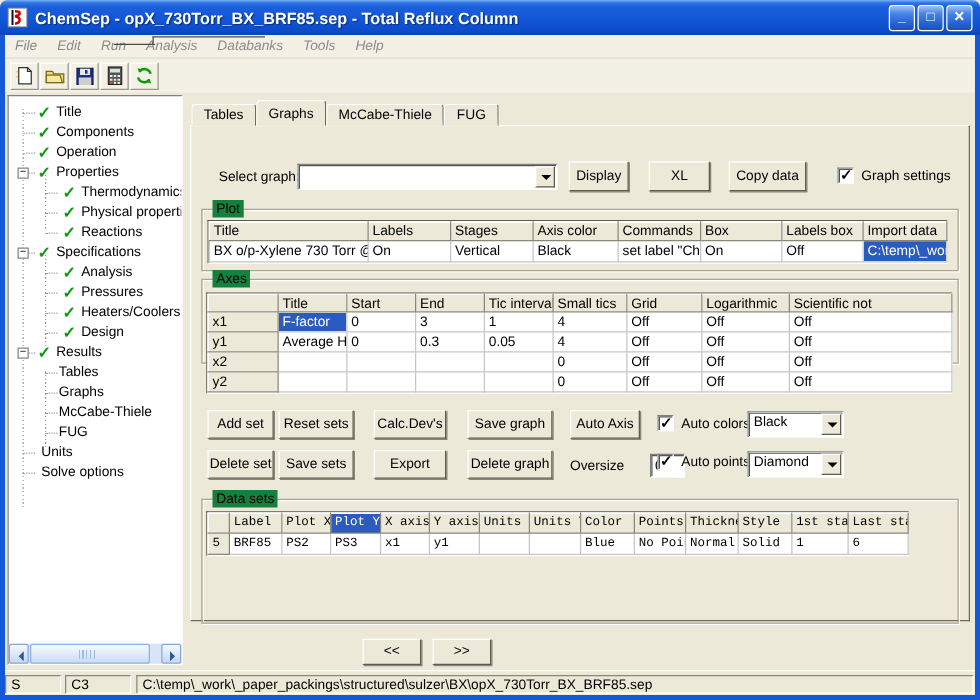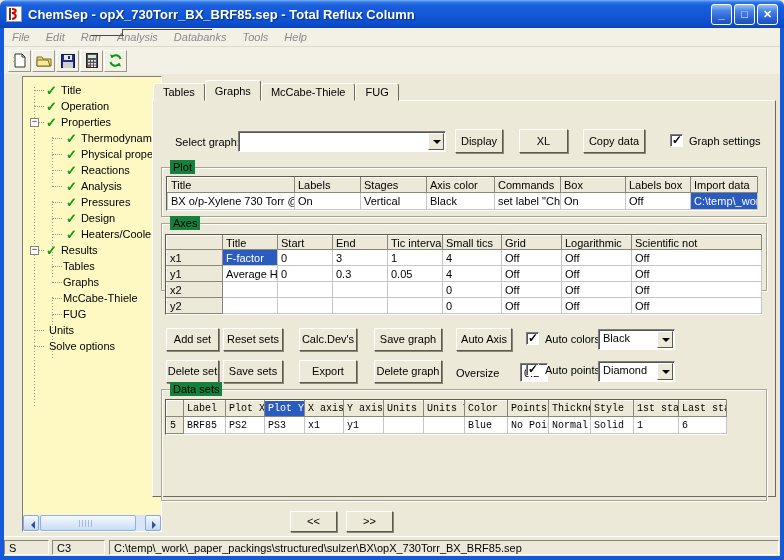--- a/index.html
+++ b/index.html
@@ -26,22 +26,22 @@
   .glitch-a { position:absolute; left:118px; top:1px; width:90px; height:6px;
     border-top:1px solid #4a4a4a; border-left:1px solid #4a4a4a; }
   .glitch-b { position:absolute; left:87px; top:7px; width:33px; border-top:1px solid #4a4a4a; }
 
   .toolbar { position:absolute; left:4px; right:4px; top:47px; height:27px;
     background:#F3F1E5; display:flex; align-items:center; gap:1px; padding-left:4px; }
   .tool-btn { width:23px; height:22px; background:#F3F1E5; border:1px solid;
     border-color:#fff #9a978a #9a978a #fff; display:flex; align-items:center; justify-content:center; }
 
   
-  .tree-panel { position:absolute; left:22px; top:76px; width:140px; height:456px;
-    background:#fef9c3; border:1px solid; border-color:#7f7f7f #fff #fff #7f7f7f; }
+  .tree-panel { position:absolute; left:6px; top:76px; width:140px; height:456px;
+    background:#ffffff; border:1px solid; border-color:#7f7f7f #fff #fff #7f7f7f; }
   .tree-view { position:absolute; left:0; top:0; right:0; bottom:16px; overflow:hidden; padding-top:5px; }
   .t-row { position:relative; height:16px; line-height:16px; white-space:nowrap; }
   .t-row::before { content:""; position:absolute; top:8px; width:10px; border-top:1px dotted #9a9a9a; }
   .l0::before { left:11px; } .l1::before { left:29px; }
   .l0 { padding-left:23px; } .l0.nocheck { padding-left:26px; }
   .l1 { padding-left:43px; } .l1.nocheck { padding-left:40px; }
   .expander { position:absolute; left:7px; top:4px; width:9px; height:9px; background:#fff;
     border:1px solid #848484; line-height:7px; font-size:9px; text-align:center; z-index:2; }
   .expander::after { content:"−"; position:relative; top:-1px; }
   .check-icon { color:#0f9a0f; font-weight:bold; font-size:13px; margin-right:4px; vertical-align:-1px; }
@@ -188,29 +188,31 @@
 </div>
 
 <div class="tree-panel">
   <div class="tree-view">
     <div class="guide" style="left:11px; top:10px; height:320px;"></div>
     <div class="guide" style="left:29px; top:60px; height:46px;"></div>
     <div class="guide" style="left:29px; top:124px; height:78px;"></div>
     <div class="guide" style="left:29px; top:220px; height:62px;"></div>
 
     <div class="t-row l0"><span class="check-icon">✓</span><span>Title</span></div>
+    <div class="t-row l0"><span class="check-icon">✓</span><span>Components</span></div>
     <div class="t-row l0"><span class="check-icon">✓</span><span>Operation</span></div>
     <div class="t-row l0"><span class="expander"></span><span class="check-icon">✓</span><span>Properties</span></div>
     <div class="t-row l1"><span class="check-icon">✓</span><span>Thermodynamics</span></div>
     <div class="t-row l1"><span class="check-icon">✓</span><span>Physical properties</span></div>
     <div class="t-row l1"><span class="check-icon">✓</span><span>Reactions</span></div>
+    <div class="t-row l0"><span class="expander"></span><span class="check-icon">✓</span><span>Specifications</span></div>
     <div class="t-row l1"><span class="check-icon">✓</span><span>Analysis</span></div>
     <div class="t-row l1"><span class="check-icon">✓</span><span>Pressures</span></div>
+    <div class="t-row l1"><span class="check-icon">✓</span><span>Heaters/Coolers</span></div>
     <div class="t-row l1"><span class="check-icon">✓</span><span>Design</span></div>
-    <div class="t-row l1"><span class="check-icon">✓</span><span>Heaters/Coolers</span></div>
     <div class="t-row l0"><span class="expander"></span><span class="check-icon">✓</span><span>Results</span></div>
     <div class="t-row l1 nocheck"><span>Tables</span></div>
     <div class="t-row l1 nocheck"><span>Graphs</span></div>
     <div class="t-row l1 nocheck"><span>McCabe-Thiele</span></div>
     <div class="t-row l1 nocheck"><span>FUG</span></div>
     <div class="t-row l0 nocheck"><span>Units</span></div>
     <div class="t-row l0 nocheck"><span>Solve options</span></div>
   </div>
   <div class="hscroll">
     <div class="scr-btn scr-left"></div>
@@ -373,21 +375,21 @@
   <div class="btn" style="left:221px; top:259px; width:68px; height:23px; line-height:21px;">Delete graph</div>
   <span class="lbl" style="left:303px; top:266px;">Oversize</span>
   <input class="field" style="left: 343px; top: 262px; width: 28px; height: 19px; margin-left: 24px;" value="0.2">
   <span class="checkbox checked" style="left:373px; top:262px;"></span>
   <span class="lbl" style="left:392px; top:263px;">Auto points</span>
   <div class="combo" style="left:445px; top:260px; width:77px; height:21px;">
     <span class="cv">Diamond</span>
     <span class="drop"></span>
   </div>
 
-  <div class="groupbox" style="left:8px; top:288px; width:606px; height:112px;">
+  <div class="groupbox" style="left:8px; top:298px; width:606px; height:100px;">
     <span class="legend">Data sets</span>
     <div class="grid" style="left:3px; top:9px; width:562px;">
       <table class="ds-t" style="width:560px;">
         <colgroup>
             <col style="width:17px">
             <col style="width:42px">
             <col style="width:39px">
             <col style="width:40px">
             <col style="width:39px">
             <col style="width:40px">

